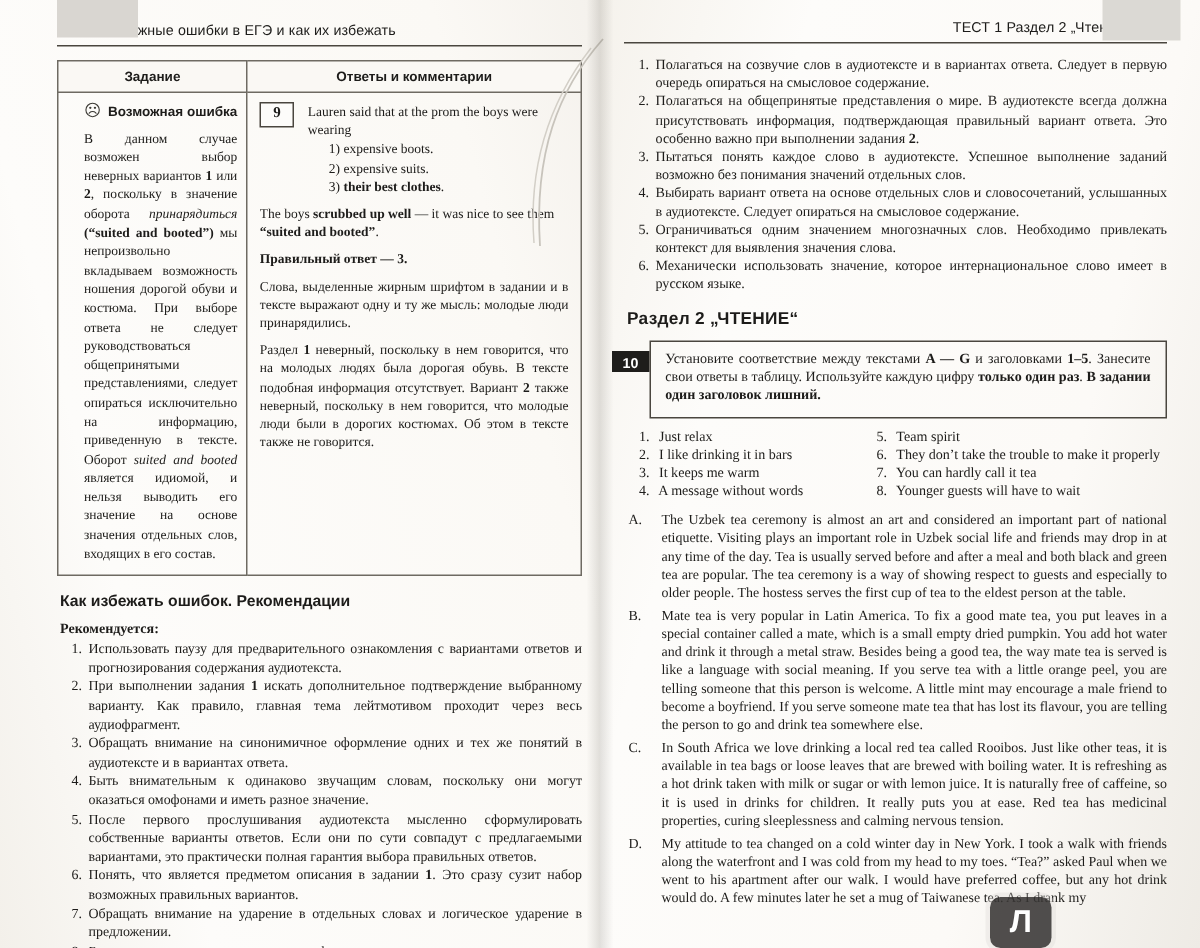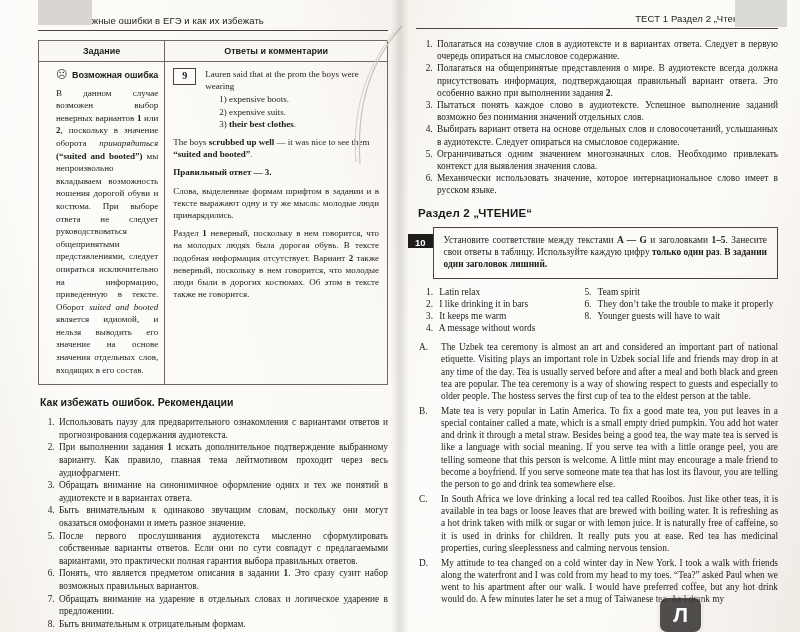--- a/index.html
+++ b/index.html
@@ -134,28 +134,29 @@
               <div>Lauren said that at the prom the boys were wearing</div>
               <div class="opts">
                 <div><span>1) expensive boots.</span></div>
                 <div><span>2) expensive suits.</span></div>
                 <div><span>3) </span><span class="b">their best clothes</span><span>.</span></div>
               </div>
             </div>
           </div>
           <p><span>The boys </span><span class="b">scrubbed up well</span><span> — it was nice to see them </span><span class="b">“suited and booted”</span><span>.</span></p>
           <p class="b">Правильный ответ — 3.</p>
-          <p class="jtext">Слова, выделенные формам шрифтом в задании и в тексте выражают одну и ту же мысль: молодые люди принарядились.</p>
+          <p class="jtext">Слова, выделенные жирным шрифтом в задании и в тексте выражают одну и ту же мысль: молодые люди принарядились.</p>
           <p class="jtext"><span>Раздел </span><span class="b">1</span><span> неверный, поскольку в нем говорится, что на молодых людях была дорогая обувь. В тексте подобная информация отсутствует. Вариант </span><span class="b">2</span><span> также неверный, поскольку в нем говорится, что молодые люди были в дорогих костюмах. Об этом в тексте также не говорится.</span></p>
         </td>
       </tr>
     </tbody>
       </table>
 
     <div class="avoid-h">Как избежать ошибок. Рекомендации</div>
+    <div class="list-label">Рекомендуется:</div>
     <ol class="numlist">
       <li><span>Использовать паузу для предварительного ознакомления с вариантами ответов и прогнозирования содержания аудиотекста.</span></li>
       <li><span>При выполнении задания </span><span class="b">1</span><span> искать дополнительное подтверждение выбранному варианту. Как правило, главная тема лейтмотивом проходит через весь аудиофрагмент.</span></li>
       <li><span>Обращать внимание на синонимичное оформление одних и тех же понятий в аудиотексте и в вариантах ответа.</span></li>
       <li><span>Быть внимательным к одинаково звучащим словам, поскольку они могут оказаться омофонами и иметь разное значение.</span></li>
       <li><span>После первого прослушивания аудиотекста мысленно сформулировать собственные варианты ответов. Если они по сути совпадут с предлагаемыми вариантами, это практически полная гарантия выбора правильных ответов.</span></li>
       <li><span>Понять, что является предметом описания в задании </span><span class="b">1</span><span>. Это сразу сузит набор возможных правильных вариантов.</span></li>
       <li><span>Обращать внимание на ударение в отдельных словах и логическое ударение в предложении.</span></li>
       <li><span>Быть внимательным к отрицательным формам.</span></li>
     </ol>
@@ -178,28 +179,29 @@
 
     <div class="section-h">Раздел 2 „ЧТЕНИЕ“</div>
 
     <div class="task10">
       <span class="tnum">10</span>
       <div class="instr"><span>Установите соответствие между текстами </span><span class="b">A — G</span><span> и заголовками </span><span class="b">1–5</span><span>. Занесите свои ответы в таблицу. Используйте каждую цифру </span><span class="b">только один раз</span><span>. </span><span class="b">В задании один заголовок лишний.</span></div>
     </div>
 
     <div class="headings">
       <div class="hcol1">
-        <div class="hitem"><span class="hnum">1.</span> <span>Latin relax</span></div>
+        <div class="hitem"><span class="hnum">1.</span> <span>Just relax</span></div>
         <div class="hitem"><span class="hnum">2.</span> <span>I like drinking it in bars</span></div>
         <div class="hitem"><span class="hnum">3.</span> <span>It keeps me warm</span></div>
         <div class="hitem"><span class="hnum">4.</span> <span>A message without words</span></div>
       </div>
       <div class="hcol2">
         <div class="hitem"><span class="hnum">5.</span> <span>Team spirit</span></div>
         <div class="hitem"><span class="hnum">6.</span> <span>They don’t take the trouble to make it properly</span></div>
+        <div class="hitem"><span class="hnum">7.</span> <span>You can hardly call it tea</span></div>
         <div class="hitem"><span class="hnum">8.</span> <span>Younger guests will have to wait</span></div>
       </div>
     </div>
 
     <div class="passage">
       <span class="pletter">A.</span>
       <span>The Uzbek tea ceremony is almost an art and considered an important part of national etiquette. Visiting plays an important role in Uzbek social life and friends may drop in at any time of the day. Tea is usually served before and after a meal and both black and green tea are popular. The tea ceremony is a way of showing respect to guests and especially to older people. The hostess serves the first cup of tea to the eldest person at the table.</span>
     </div>
     <div class="passage">
       <span class="pletter">B.</span>

